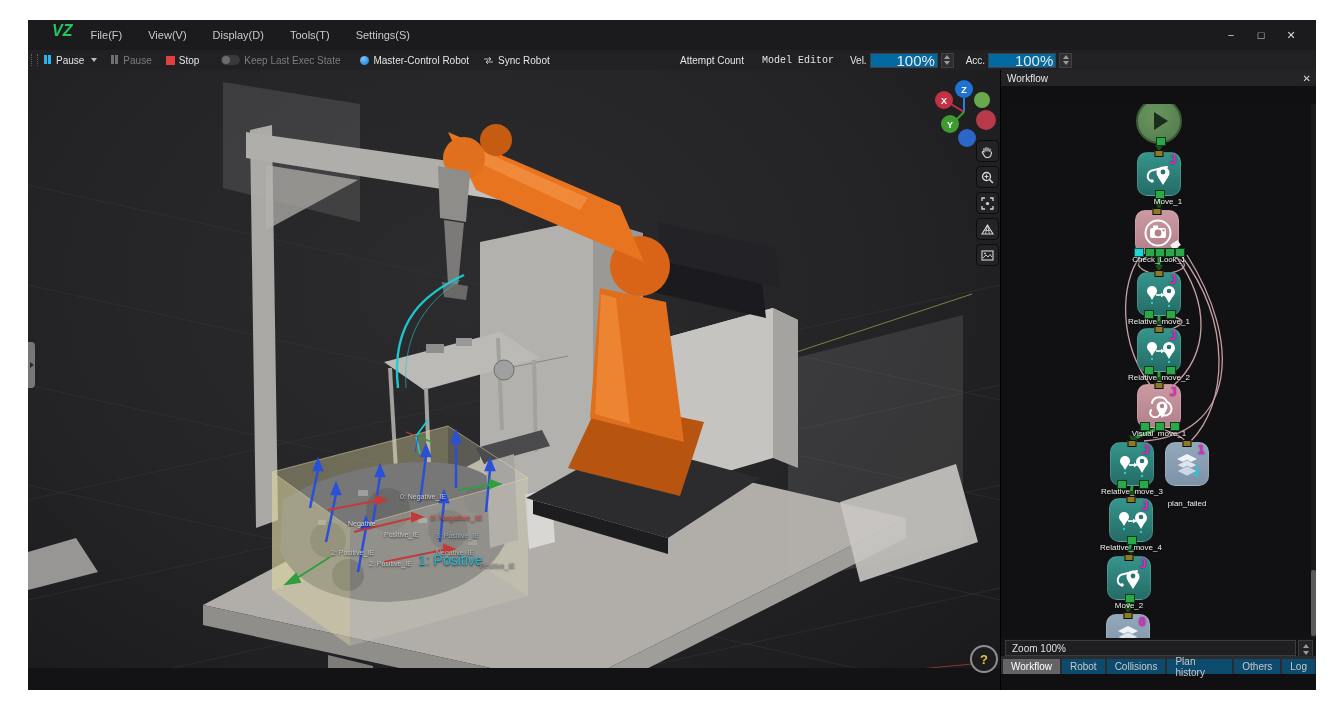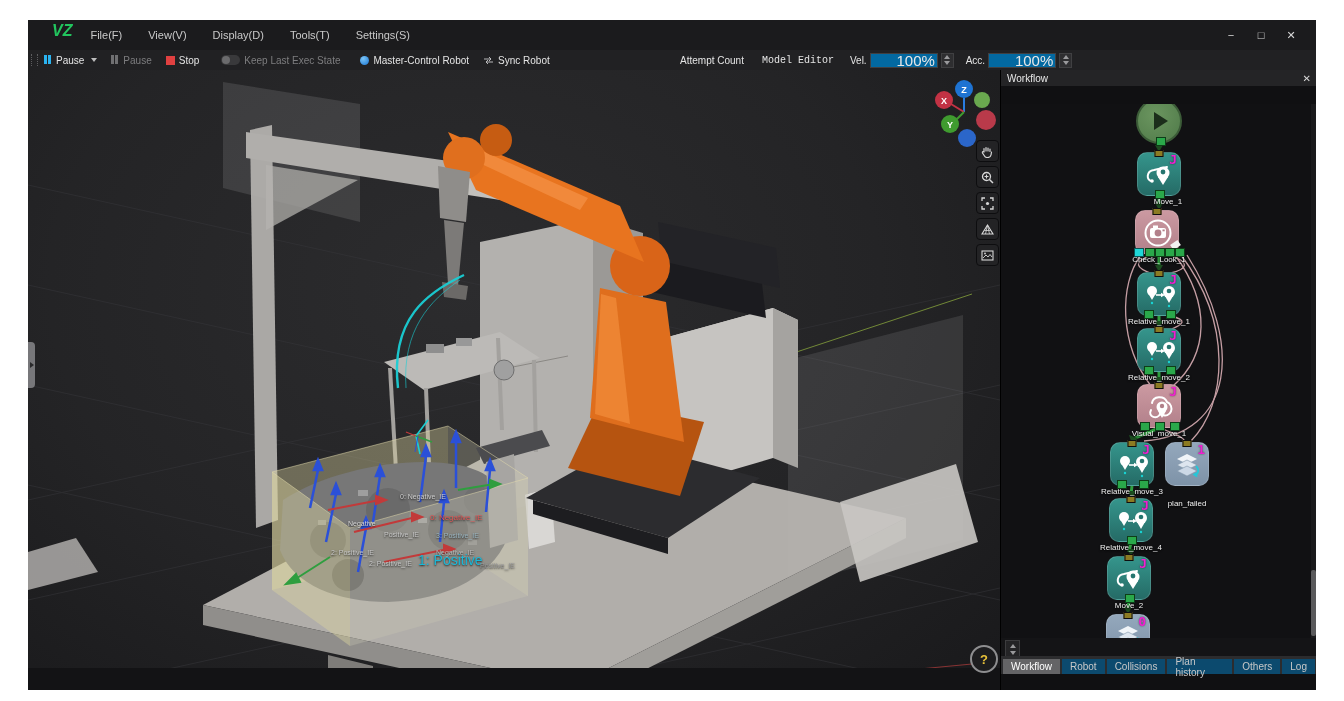--- a/index.html
+++ b/index.html
@@ -588,20 +588,21 @@
           <path d="M26 19 q5 5 -1 10" stroke="#27c7d8" stroke-width="2" fill="none"></path>
         </svg>
         <span class="badge">0</span>
       </div>
     </div>
 
     <div class="scroll-track"></div>
     <div class="scroll-thumb"></div>
 
     <div class="zoom-row">
+      <div class="zoom-field">Zoom 100%</div>
       <div class="zoom-spin">
           <i class="up"></i>
           <i class="dn"></i>
         </div>
     </div>
 
     <div class="tabbar">
       <div class="tab active">Workflow</div>
       <div class="tab">Robot</div>
       <div class="tab">Collisions</div>

